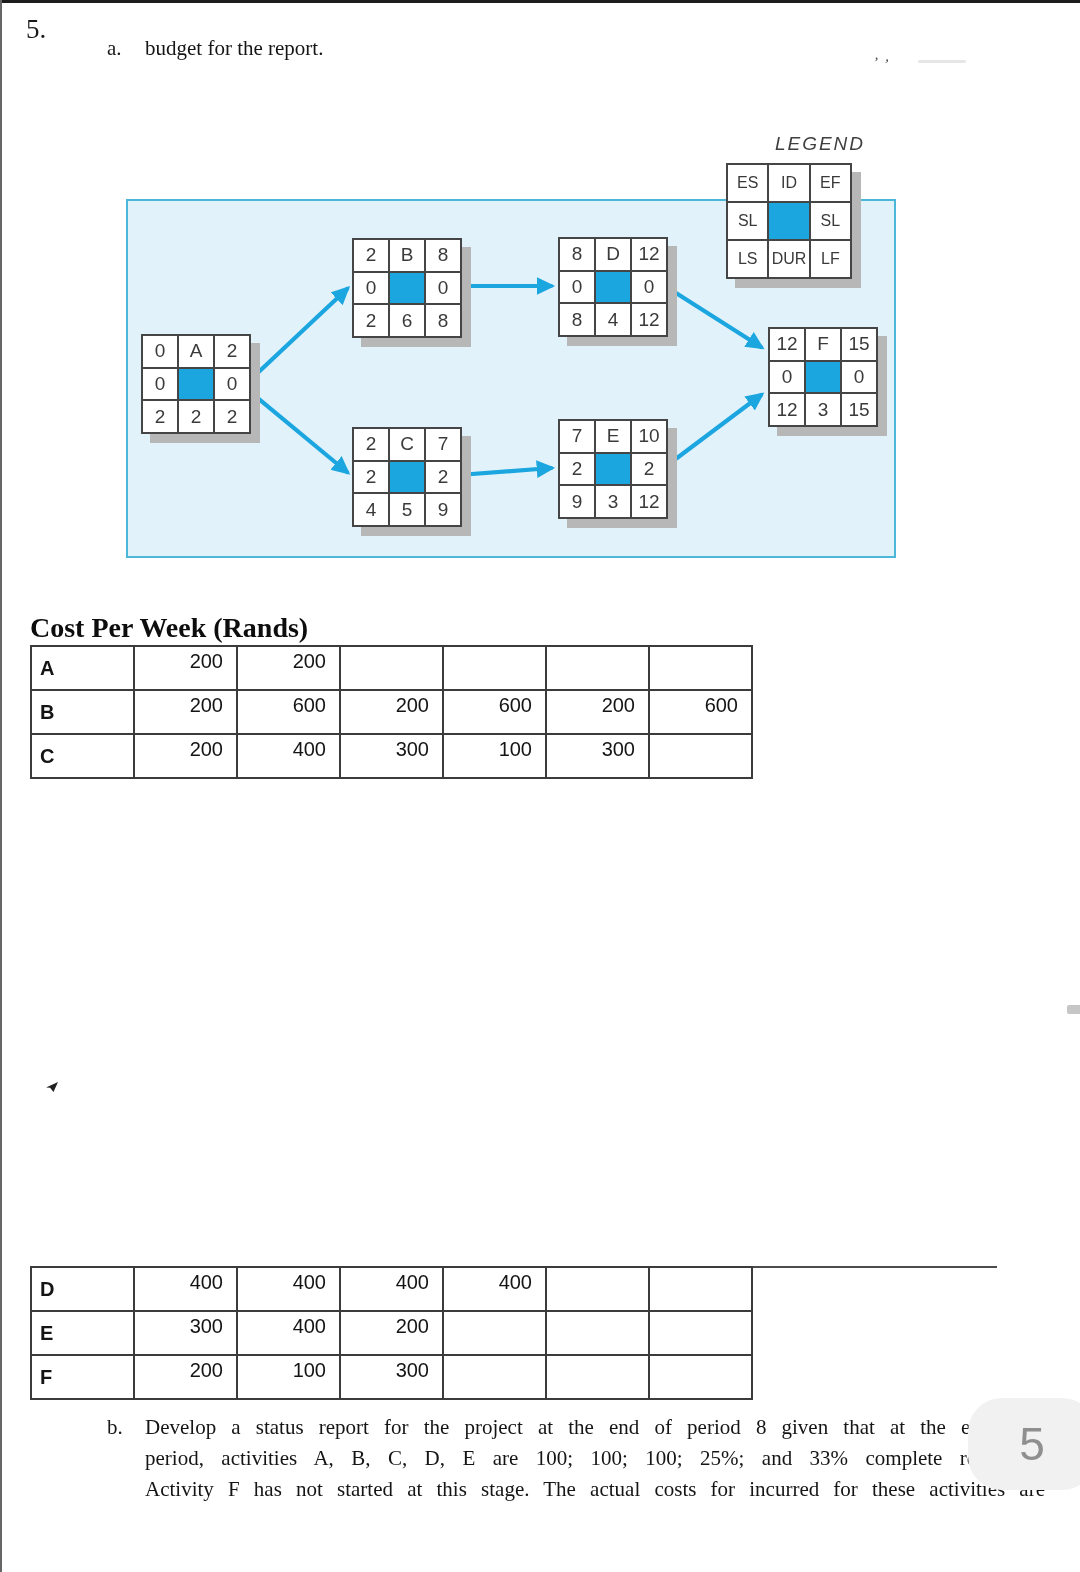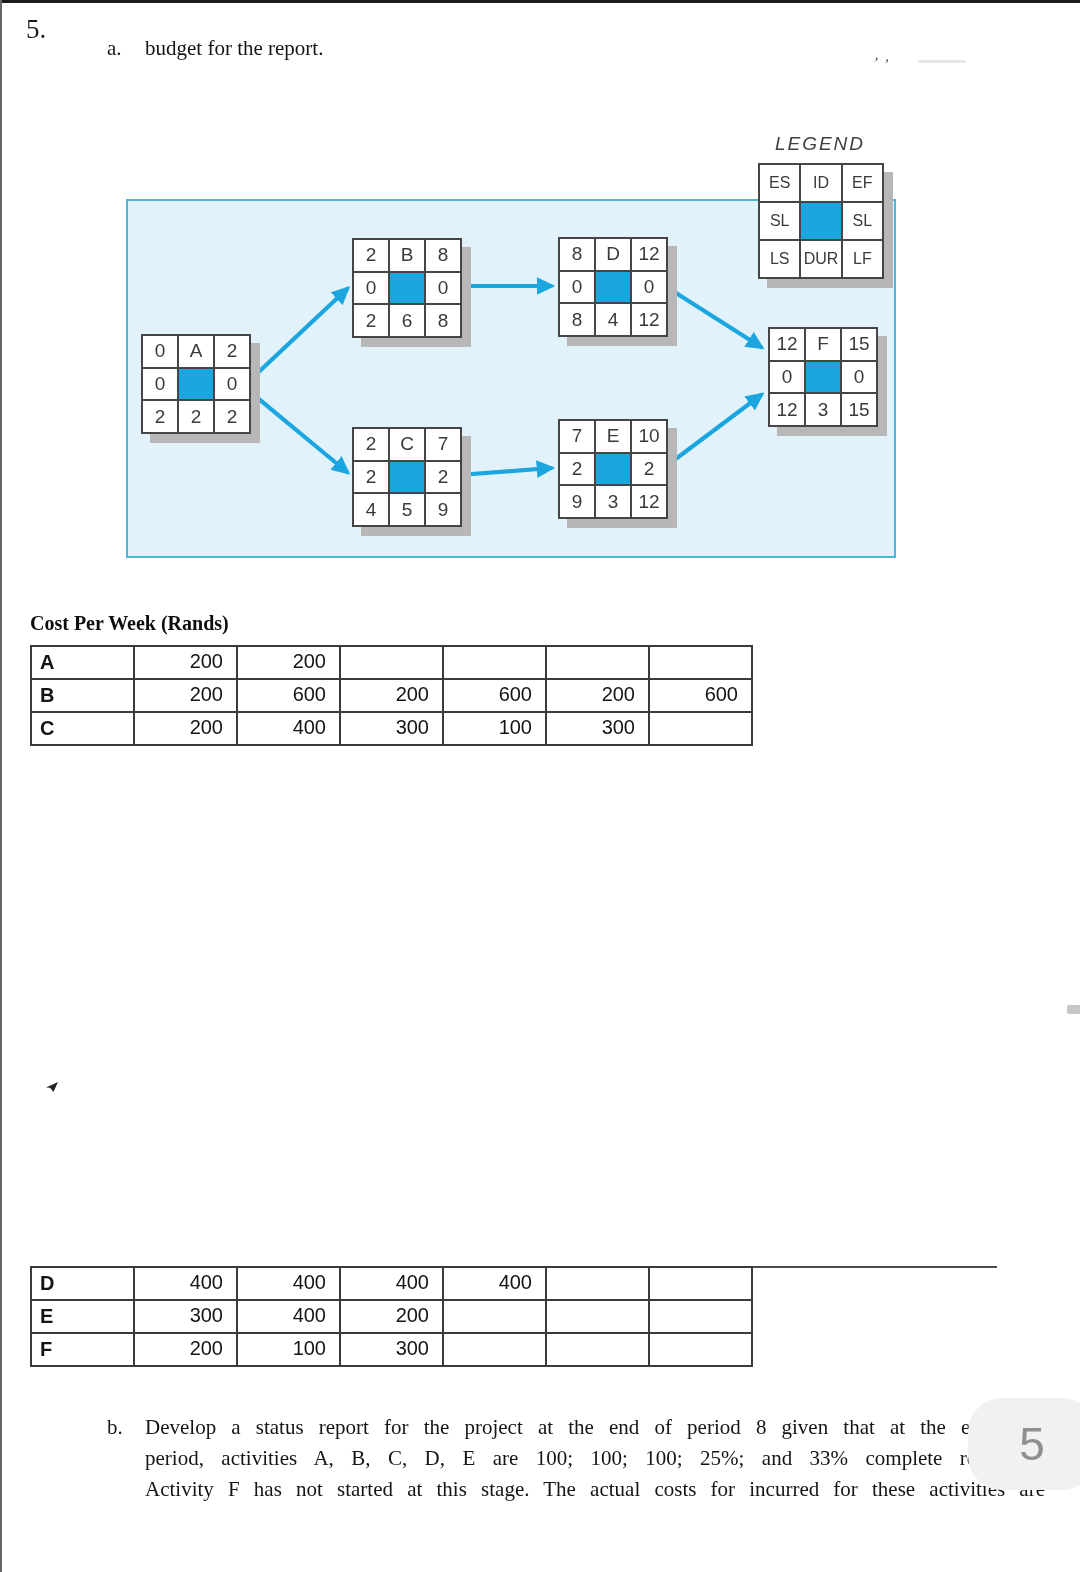--- a/index.html
+++ b/index.html
@@ -30,25 +30,25 @@
     grid-template-columns:repeat(3,1fr);grid-template-rows:repeat(3,1fr);
     background:#fff;border:1px solid #454545;box-shadow:9px 9px 0 0 var(--shadow);}
   .pm-node.legend{width:124px;height:114px;}
   .pm-cell{border:1px solid #454545;display:flex;align-items:center;justify-content:center;
     font-family:"Liberation Sans",sans-serif;font-size:19px;color:var(--cellink);background:#fff;}
   .legend .pm-cell{font-size:16px;}
   .pm-cell.fill{background:var(--node-fill);}
   .legend-title{left:752px;top:133px;width:136px;text-align:center;
     font-family:"Liberation Sans",sans-serif;font-style:italic;font-size:19px;
     letter-spacing:2px;color:#3f3f3f;}
-  .cost-title{left:30px;top:612px;font-size:20px;font-weight:bold;color:#0d0d0d;}
+  .cost-title{left:30px;top:612px;font-size:28px;font-weight:bold;color:#0d0d0d;}
   table.ctable{border-collapse:collapse;table-layout:fixed;width:723px;
     font-family:"Liberation Sans",sans-serif;}
   table.ctable td{border:2px solid var(--grid);height:28px;font-size:20px;color:#141414;
-    text-align:right;padding:0 13px 3px 0;overflow:hidden;}
+    text-align:right;padding:0 13px 14px 0;overflow:hidden;}
   table.ctable td.lbl{text-align:left;padding:0 0 0 8px;font-weight:bold;}
   .tbl1{left:30px;top:645px;}
   .tbl2{left:30px;top:1266px;}
   .line-ext{left:751px;top:1266px;width:246px;height:2px;background:#4c4c4c;}
   .flag-mark{left:46px;top:1082px;width:12px;height:10px;background:#222;
     clip-path:polygon(0 55%,100% 0,62% 100%,34% 58%);}
   .scroll-dash{left:1067px;top:1005px;width:13px;height:9px;background:#c6c6c6;border-radius:2px 0 0 2px;}
   .badge{left:968px;top:1398px;width:128px;height:92px;border-radius:34px;background:var(--badge-bg);
     z-index:5;display:flex;align-items:center;justify-content:center;}
   .badge span{font-family:"Liberation Sans",sans-serif;font-size:46px;color:var(--badge-text);}
@@ -82,21 +82,21 @@
         <line x1="120" y1="181" x2="219" y2="88" stroke="#1ba6e0" stroke-width="4.2" stroke-linecap="round" marker-end="url(#ah)"></line>
         <line x1="120" y1="189" x2="219" y2="271" stroke="#1ba6e0" stroke-width="4.2" stroke-linecap="round" marker-end="url(#ah)"></line>
         <line x1="331" y1="85" x2="423" y2="85" stroke="#1ba6e0" stroke-width="4.2" stroke-linecap="round" marker-end="url(#ah)"></line>
         <line x1="331" y1="274" x2="423" y2="267" stroke="#1ba6e0" stroke-width="4.2" stroke-linecap="round" marker-end="url(#ah)"></line>
         <line x1="537" y1="85" x2="633" y2="146" stroke="#1ba6e0" stroke-width="4.2" stroke-linecap="round" marker-end="url(#ah)"></line>
         <line x1="537" y1="266" x2="633" y2="194" stroke="#1ba6e0" stroke-width="4.2" stroke-linecap="round" marker-end="url(#ah)"></line>
       </svg>
   </div>
 
   <div class="abs legend-title">LEGEND</div>
-  <div class="abs pm-node legend" style="left:758px;top:163px;">
+  <div class="abs pm-node legend" style="left:726px;top:163px;">
       <div class="pm-cell">ES</div>
       <div class="pm-cell">ID</div>
       <div class="pm-cell">EF</div>
       <div class="pm-cell">SL</div>
       <div class="pm-cell fill"></div>
       <div class="pm-cell">SL</div>
       <div class="pm-cell">LS</div>
       <div class="pm-cell">DUR</div>
       <div class="pm-cell">LF</div>
     </div>

